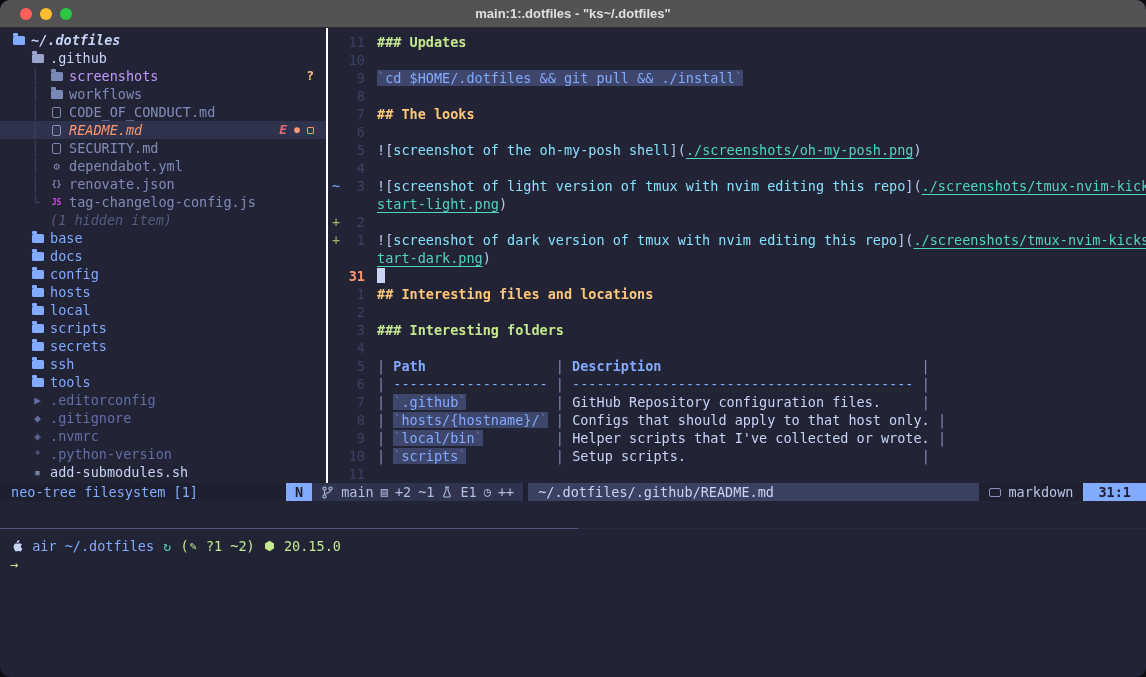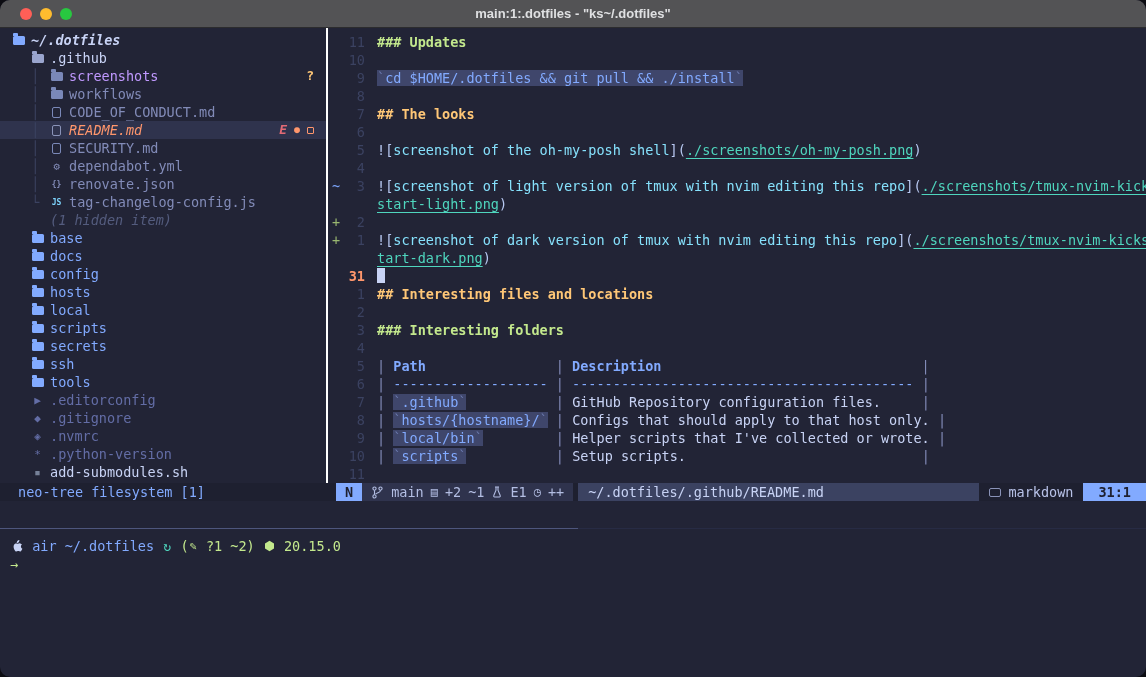--- a/index.html
+++ b/index.html
@@ -63,21 +63,21 @@
   .sg-punc { color:#b8c9f2; }
   .sg-url { color:#4fd6be; text-decoration:underline; text-underline-offset:3px; }
   .sg-plain { color:#c8d3f5; }
   .sg-pipe { color:#828bb8; }
   .sg-thead { color:#82aaff; font-weight:bold; }
   .sg-dash { color:#82aaff; }
   .sg-cursor { display:inline-block; width:8px; height:15px; background:#c8d3f5; vertical-align:-2px; }
 
   
   .statusrow { height:18px; display:flex; font-size:13.5px; line-height:18px; flex:none; }
-  .neotree-status { width:336px; flex:none; background:#1e2030; color:#82aaff; padding-left:18px; white-space:pre; }
+  .neotree-status { width:286px; flex:none; background:#1e2030; color:#82aaff; padding-left:11px; white-space:pre; }
   .statusline { flex:1; display:flex; background:#1e2030; color:#c8d3f5; min-width:0; align-items:stretch; }
   .mode { background:#82aaff; color:#1e2030; font-weight:bold; padding:0 9px; }
   .gitseg { background:#2f334d; color:#b3bee3; padding:0 9px; display:flex; gap:7px; align-items:center; white-space:pre;justify-content:space-between; }
   .seg-gap { width:5px; flex:none; }
   .pathseg { flex:1; min-width:0; background:#3b4261; color:#c8d3f5; padding:0 10px; overflow:hidden; white-space:pre; }
   .ftseg { padding:0 10px; display:flex; gap:7px; align-items:center; color:#b8c2e8; }
   .i-md { width:12px; height:9px; border:1.3px solid #8a93b8; border-radius:2px; }
   .pos { background:#82aaff; color:#1e2030; font-weight:bold; padding:0 15px; }
   .slicon { color:#b3bee3; font-size:12px; }
 
@@ -117,21 +117,21 @@
       <div class="tree" id="tree">
           <div class="tree-row"><span class="ic" style="color: rgb(130, 170, 255);"><span class="i-folder"></span></span><span class="lbl c-root">~/.dotfiles</span></div>
           <div class="tree-row"><span class="ind"></span><span class="ic" style="color: rgb(154, 165, 206);"><span class="i-folder"></span></span><span class="lbl c-light">.github</span></div>
           <div class="tree-row"><span class="ind"></span><span class="guide">│</span><span class="ic" style="color: rgb(122, 136, 184);"><span class="i-folder"></span></span><span class="lbl c-magenta">screenshots</span><span class="badges"><span class="b-q">?</span></span></div>
           <div class="tree-row"><span class="ind"></span><span class="guide">│</span><span class="ic" style="color: rgb(122, 136, 184);"><span class="i-folder"></span></span><span class="lbl c-gray">workflows</span></div>
           <div class="tree-row"><span class="ind"></span><span class="guide">│</span><span class="ic" style="color: rgb(122, 136, 184);"><span class="i-file"></span></span><span class="lbl c-gray">CODE_OF_CONDUCT.md</span></div>
           <div class="tree-row selected"><span class="ind"></span><span class="guide">│</span><span class="ic" style="color: rgb(138, 147, 184);"><span class="i-file"></span></span><span class="lbl c-active">README.md</span><span class="badges"><span class="b-red">E</span><span class="b-dot">●</span><span class="b-sq"></span></span></div>
           <div class="tree-row"><span class="ind"></span><span class="guide">│</span><span class="ic" style="color: rgb(122, 136, 184);"><span class="i-file"></span></span><span class="lbl c-gray">SECURITY.md</span></div>
           <div class="tree-row"><span class="ind"></span><span class="guide">│</span><span class="ic" style="color: rgb(130, 139, 184);"><span class="i-glyph">⚙</span></span><span class="lbl c-gray">dependabot.yml</span></div>
           <div class="tree-row"><span class="ind"></span><span class="guide">│</span><span class="ic" style="color: rgb(130, 139, 184);"><span class="i-glyph small">{}</span></span><span class="lbl c-gray">renovate.json</span></div>
-          <div class="tree-row"><span class="ind"></span><span class="guide">└</span><span class="ic" style="color: #7dd3fc;"><span class="i-glyph small">JS</span></span><span class="lbl c-gray">tag-changelog-config.js</span></div>
+          <div class="tree-row"><span class="ind"></span><span class="guide">└</span><span class="ic" style="color: #d946ef;"><span class="i-glyph small">JS</span></span><span class="lbl c-gray">tag-changelog-config.js</span></div>
           <div class="tree-row"><span class="ind"></span><span class="guide"> </span><span class="lbl c-note">(1 hidden item)</span></div>
           <div class="tree-row"><span class="ind"></span><span class="ic" style="color: rgb(130, 170, 255);"><span class="i-folder"></span></span><span class="lbl c-dir">base</span></div>
           <div class="tree-row"><span class="ind"></span><span class="ic" style="color: rgb(130, 170, 255);"><span class="i-folder"></span></span><span class="lbl c-dir">docs</span></div>
           <div class="tree-row"><span class="ind"></span><span class="ic" style="color: rgb(130, 170, 255);"><span class="i-folder"></span></span><span class="lbl c-dir">config</span></div>
           <div class="tree-row"><span class="ind"></span><span class="ic" style="color: rgb(130, 170, 255);"><span class="i-folder"></span></span><span class="lbl c-dir">hosts</span></div>
           <div class="tree-row"><span class="ind"></span><span class="ic" style="color: rgb(130, 170, 255);"><span class="i-folder"></span></span><span class="lbl c-dir">local</span></div>
           <div class="tree-row"><span class="ind"></span><span class="ic" style="color: rgb(130, 170, 255);"><span class="i-folder"></span></span><span class="lbl c-dir">scripts</span></div>
           <div class="tree-row"><span class="ind"></span><span class="ic" style="color: rgb(130, 170, 255);"><span class="i-folder"></span></span><span class="lbl c-dir">secrets</span></div>
           <div class="tree-row"><span class="ind"></span><span class="ic" style="color: rgb(130, 170, 255);"><span class="i-folder"></span></span><span class="lbl c-dir">ssh</span></div>
           <div class="tree-row"><span class="ind"></span><span class="ic" style="color: rgb(130, 170, 255);"><span class="i-folder"></span></span><span class="lbl c-dir">tools</span></div>

